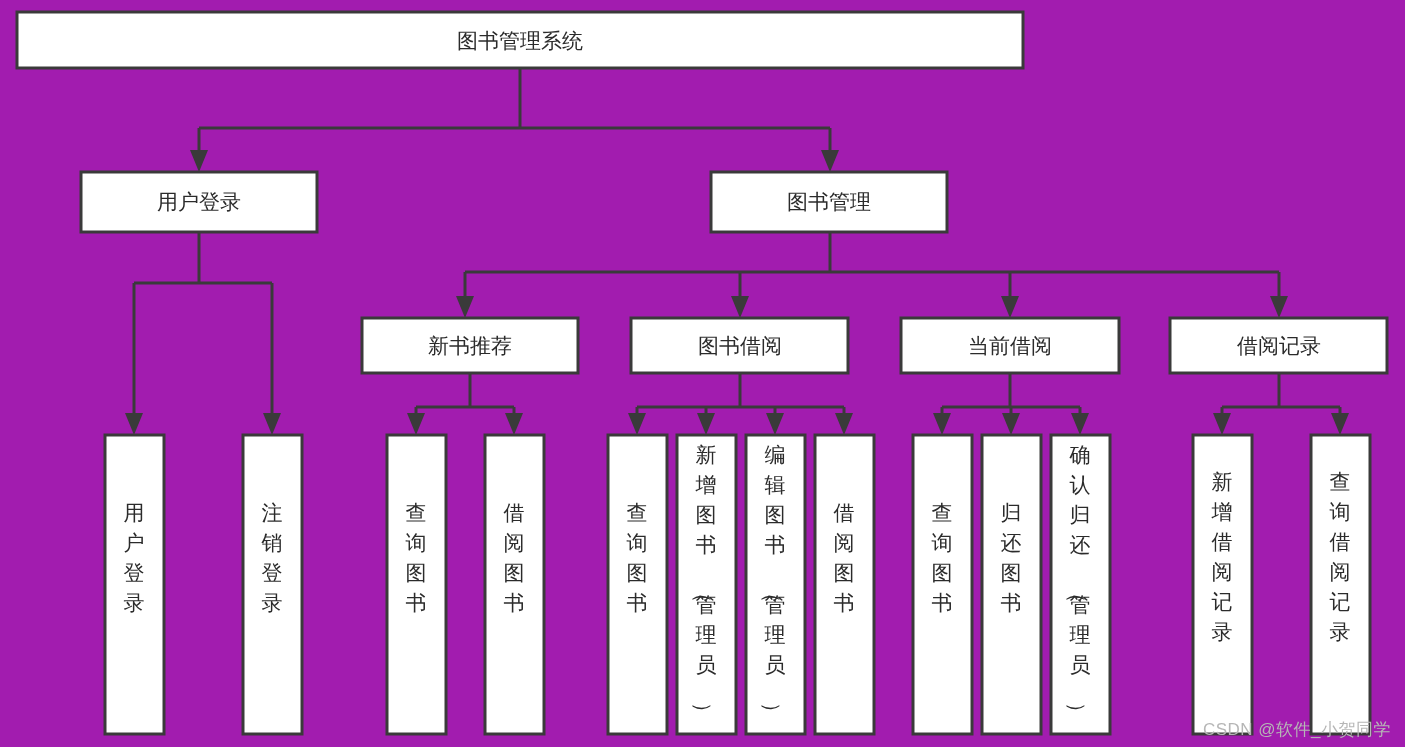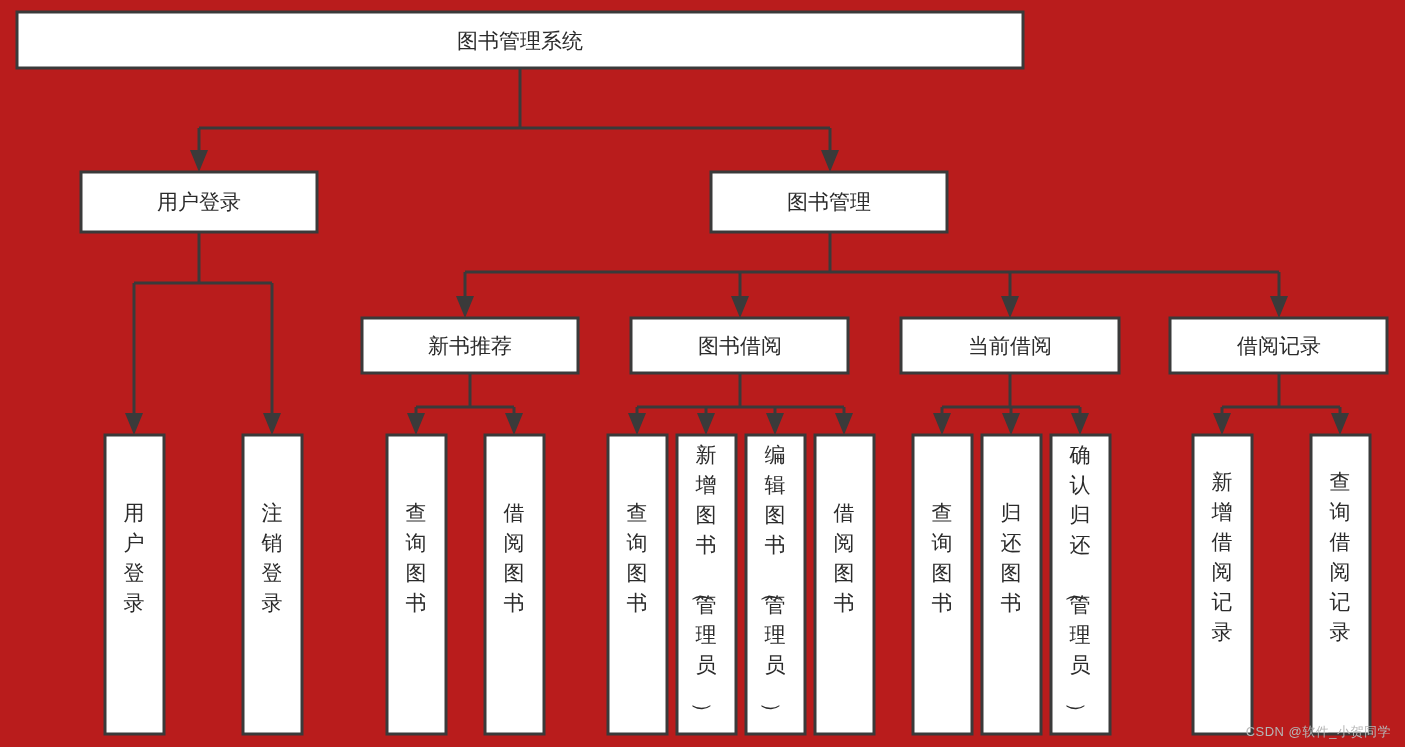--- a/index.html
+++ b/index.html
@@ -7,21 +7,21 @@
     padding: 0;
     background: #ffffff;
   }
   body {
     font-family: "Liberation Sans", "DejaVu Sans", sans-serif;
   }
   #diagram-root {
     position: relative;
     width: 1405px;
     height: 747px;
-    background: #b91c1c;
+    background: #a21caf;
     overflow: hidden;
   }
   svg#tree-svg {
     position: absolute;
     left: 0;
     top: 0;
     width: 1405px;
     height: 747px;
   }
   .node-box {
@@ -50,21 +50,21 @@
     font-family: "Liberation Sans", "DejaVu Sans", sans-serif;
     font-size: 21px;
     fill: #2b2b2b;
     text-anchor: middle;
   }
   .watermark {
     position: absolute;
     right: 14px;
     bottom: 6px;
     font-family: "Liberation Sans", "DejaVu Sans", sans-serif;
-    font-size: 13px;
+    font-size: 17px;
     color: #b6b6b6;
     letter-spacing: 0.5px;
     white-space: nowrap;
     pointer-events: none;
   }
 </style>
 </head>
 <body>
 
 <div id="diagram-root">

